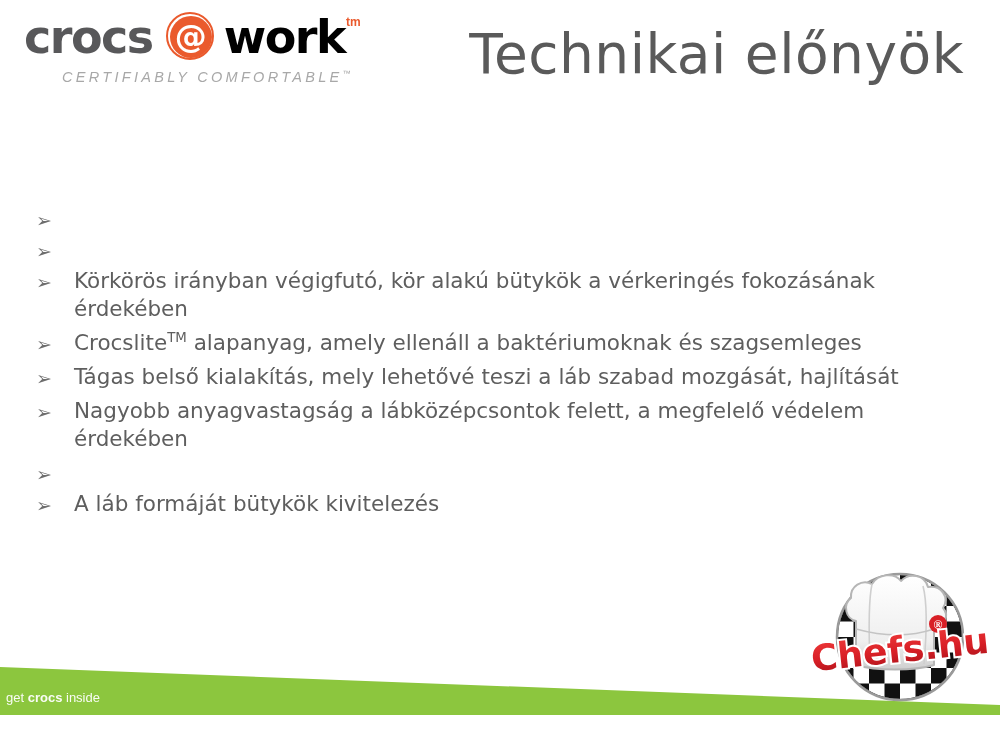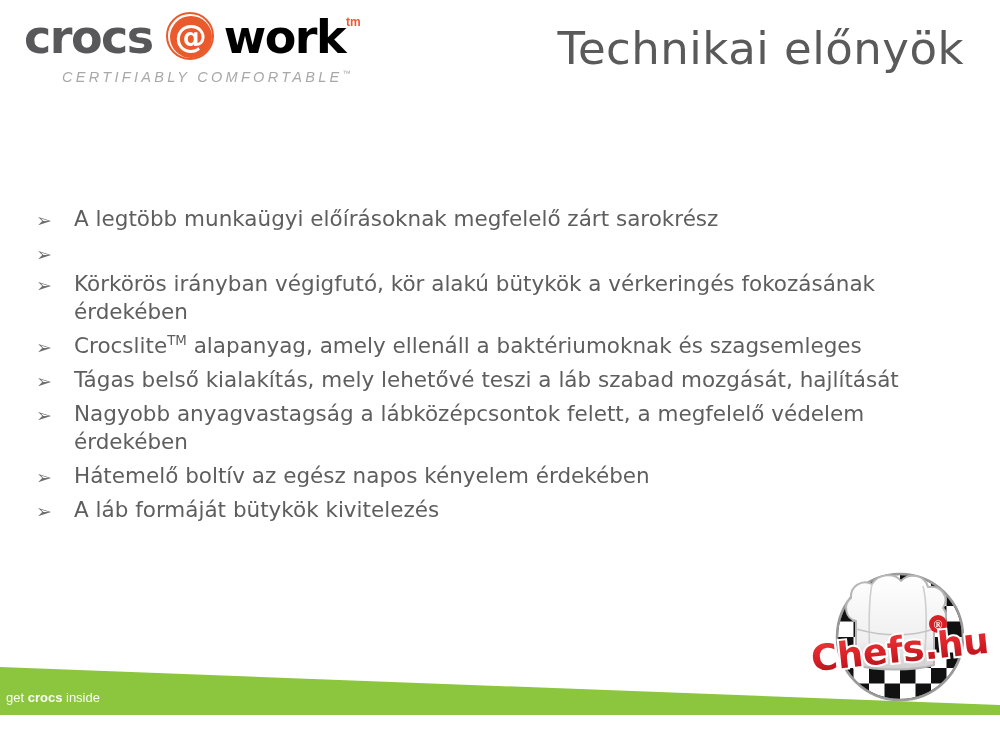--- a/index.html
+++ b/index.html
@@ -108,21 +108,21 @@
     vertical-align: super;
     letter-spacing: 0;
   }
 
   
   #slide-title {
     position: absolute;
     right: 36px;
     top: 22px;
     font-family: "DejaVu Sans", sans-serif;
-    font-size: 45px;
+    font-size: 55px;
     color: #5a5a5a;
     letter-spacing: 0.5px;
     white-space: nowrap;
   }
 
   
   #bullet-list {
     position: absolute;
     left: 30px;
     top: 205px;
@@ -206,21 +206,20 @@
     </div>
     <div id="brand-tagline"><span>CERTIFIABLY COMFORTABLE</span><span class="tm-small">™</span></div>
   </div>
 
   <div id="slide-title">Technikai előnyök</div>
 
   <div id="bullet-list">
 
     <div class="bullet-row">
       <span class="bullet-marker">➢</span>
-      <span class="bullet-text">A legtöbb munkaügyi előírásoknak megfelelő zárt sarokrész</span>
     </div>
 
     <div class="bullet-row">
       <span class="bullet-marker">➢</span>
     </div>
 
     <div class="bullet-row">
       <span class="bullet-marker">➢</span>
       <span class="bullet-text">Körkörös irányban végigfutó, kör alakú bütykök a vérkeringés fokozásának érdekében</span>
     </div>
@@ -235,21 +234,20 @@
       <span class="bullet-text">Tágas belső kialakítás, mely lehetővé teszi a láb szabad mozgását, hajlítását</span>
     </div>
 
     <div class="bullet-row">
       <span class="bullet-marker">➢</span>
       <span class="bullet-text">Nagyobb anyagvastagság a lábközépcsontok felett, a megfelelő védelem érdekében</span>
     </div>
 
     <div class="bullet-row">
       <span class="bullet-marker">➢</span>
-      <span class="bullet-text">Hátemelő boltív az egész napos kényelem érdekében</span>
     </div>
 
     <div class="bullet-row">
       <span class="bullet-marker">➢</span>
       <span class="bullet-text">A láb formáját bütykök kivitelezés</span>
     </div>
 
   </div>
 
   <div id="footer-band">

